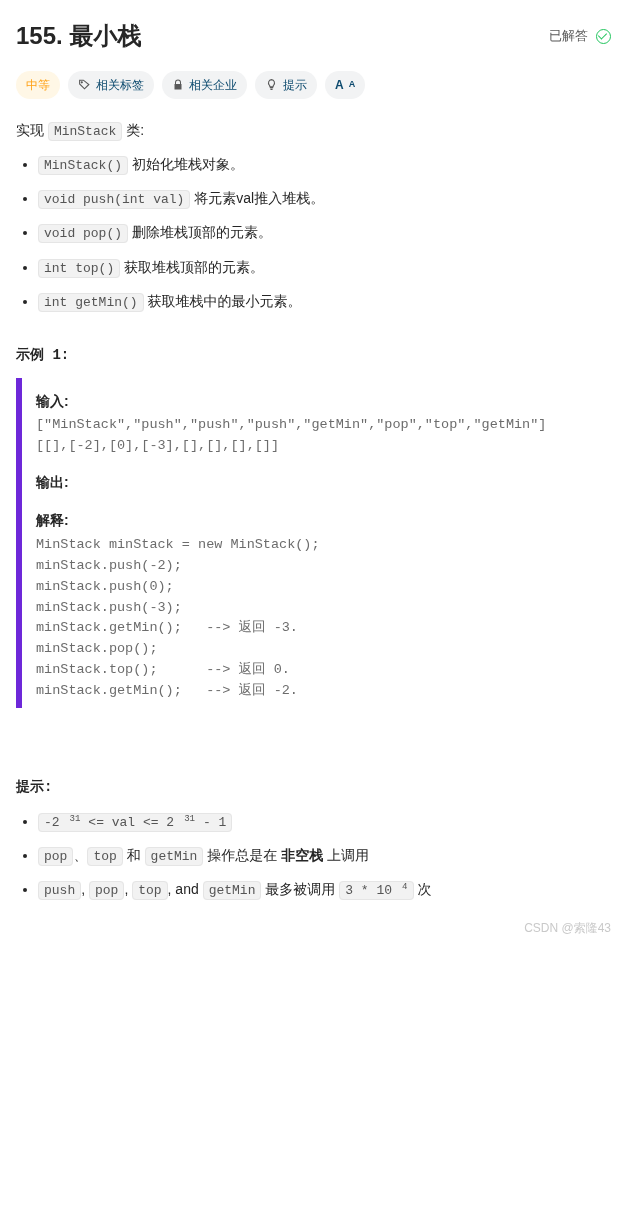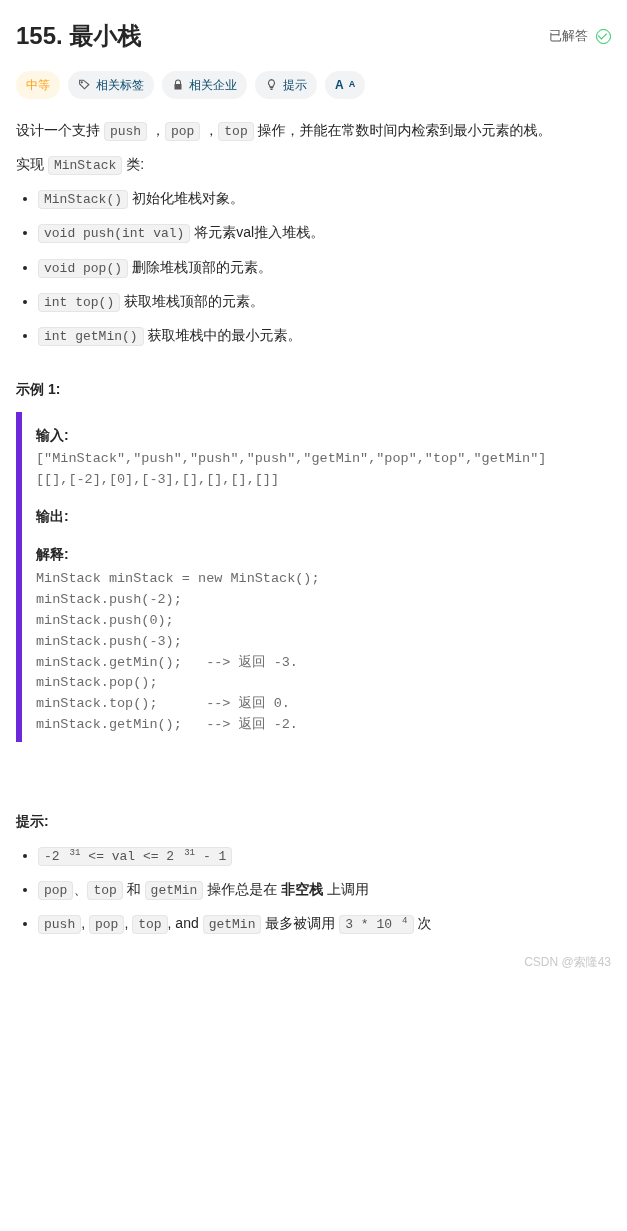--- a/index.html
+++ b/index.html
@@ -26,21 +26,21 @@
       background: #f2f2f2;
       border: 1px solid #e5e5e5;
       border-radius: 4px;
       padding: 1px 5px;
       font-family: ui-monospace, Menlo, Consolas, "Courier New", monospace;
       font-size: 13px;
       color: #555;
     }
     ul.bullets { list-style: disc; padding-left: 22px; margin: 6px 0 16px 0; }
     ul.bullets li { margin: 10px 0; font-size: 14px; }
-    .section-title { font-weight: 700; margin: 30px 0 10px 0; font-size: 14px; }
+    .section-title { font-weight: 700; margin: 30px 0 10px 0; font-size: 14px; font-family: Liberation Mono, monospace; }
     .example-block { border-left: 6px solid #6d28d9; padding: 6px 0 6px 14px; margin-bottom: 10px; }
     .example-label { font-weight: 700; margin: 6px 0 2px 0; font-size: 14px; }
     .mono { font-family: ui-monospace, Menlo, Consolas, "Courier New", monospace; color: #6c6c6c; font-size: 13.5px; line-height: 1.55; white-space: pre-wrap; word-break: break-all; }
     .watermark { text-align: right; color: #c9c9c9; font-size: 12px; margin-top: 6px; }
     sup { font-size: 0.7em; vertical-align: super; line-height: 0; margin-left: 10px; }
     .font-icon { font-size: 12px; font-weight: 600; }
   </style>
 </head>
 <body>
 
@@ -70,23 +70,20 @@
   <span class="pill">
     <svg class="ico" width="13" height="13" viewBox="0 0 24 24" fill="none" stroke="#595959" stroke-width="2">
         <path d="M9 18h6M10 21h4M12 3a6 6 0 00-4 10c1 1 1 2 1 3h6c0-1 0-2 1-3a6 6 0 00-4-10z"></path>
       </svg>
     <span>提示</span>
   </span>
   <span class="pill font-icon">A<span style="font-size:9px;">A</span></span>
 </div>
 
 <div class="desc">
-  <p>
-    <span>设计一个支持 </span><code class="inline">push</code><span> ，</span><code class="inline">pop</code><span> ，</span><code class="inline">top</code><span> 操作，并能在常数时间内检索到最小元素的栈。</span>
-  </p>
   <p>
     <span>实现 </span><code class="inline">MinStack</code><span> 类:</span>
   </p>
 </div>
 
 <ul class="bullets">
   <li><code class="inline">MinStack()</code><span> 初始化堆栈对象。</span></li>
   <li><code class="inline">void push(int val)</code><span> 将元素val推入堆栈。</span></li>
   <li><code class="inline">void pop()</code><span> 删除堆栈顶部的元素。</span></li>
   <li><code class="inline">int top()</code><span> 获取堆栈顶部的元素。</span></li>

